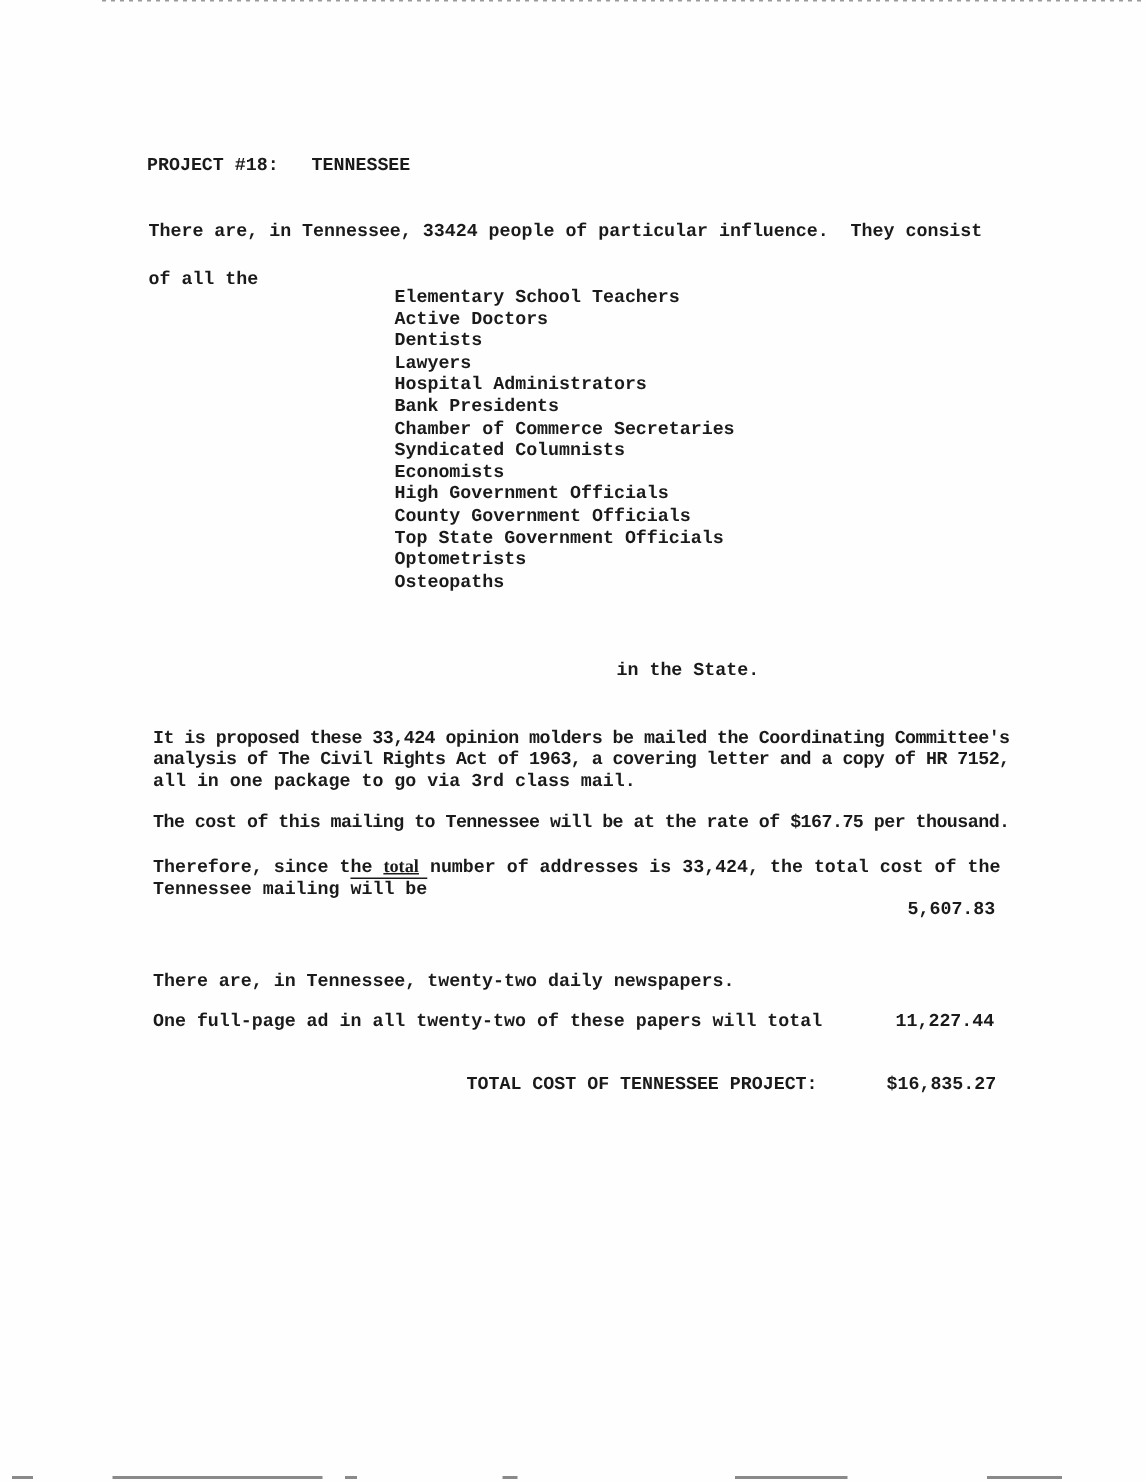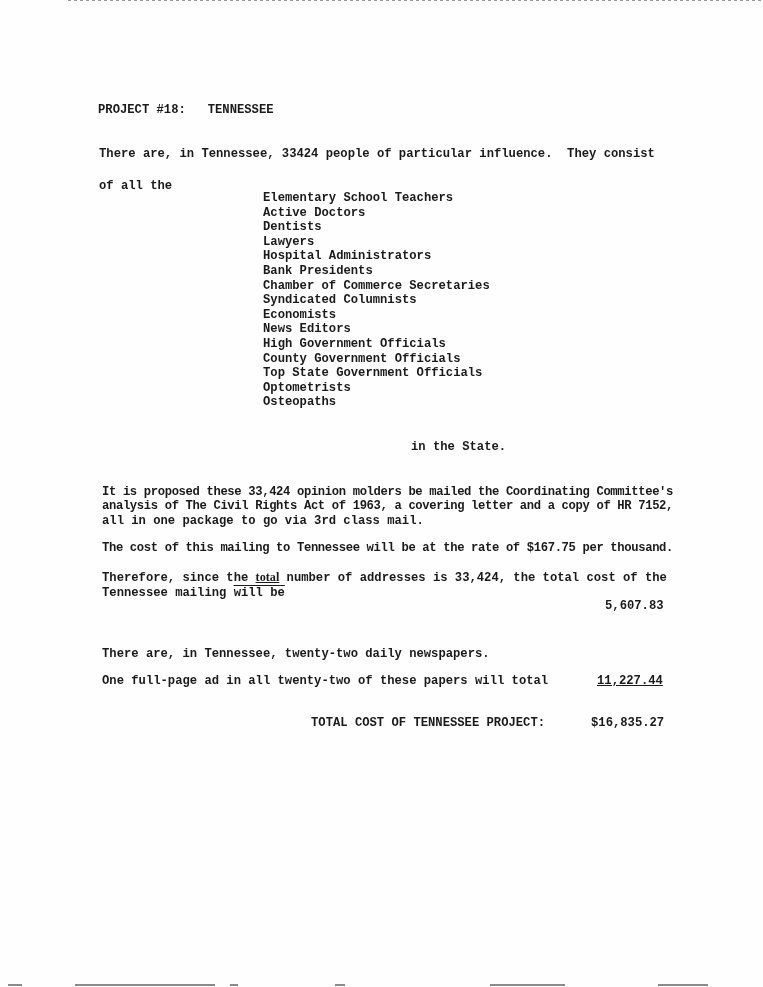--- a/index.html
+++ b/index.html
@@ -35,21 +35,20 @@
 <ul class="list">
   <li>Elementary School Teachers</li>
   <li>Active Doctors</li>
   <li>Dentists</li>
   <li>Lawyers</li>
   <li>Hospital Administrators</li>
   <li>Bank Presidents</li>
   <li>Chamber of Commerce Secretaries</li>
   <li>Syndicated Columnists</li>
   <li>Economists</li>
-  <li>News Editors</li>
   <li>High Government Officials</li>
   <li>County Government Officials</li>
   <li>Top State Government Officials</li>
   <li>Optometrists</li>
   <li>Osteopaths</li>
 </ul>
 
 <div class="ln" style="left:411px; top:440px;text-align:center;">in the State.</div>
 
 <div class="ln" style="left:102px; top:485px; letter-spacing:-0.35px;">It is proposed these 33,424 opinion molders be mailed the Coordinating Committee's</div>
@@ -57,21 +56,21 @@
 <div class="ln" style="left:102px; top:514px;">all in one package to go via 3rd class mail.</div>
 
 <div class="ln" style="left:102px; top:541px; letter-spacing:-0.35px;">The cost of this mailing to Tennessee will be at the rate of $167.75 per thousand.</div>
 
 <div class="ln" style="left:102px; top:570px;"><span>Therefore, since the </span><span class="ul">total</span><span> number of addresses is 33,424, the total cost of the</span></div>
 <div class="ln" style="left:102px; top:586px;"><span>Tennessee mailing </span><span class="ol">will be</span></div>
 <div class="ln" style="left:605px; top:599px;">5,607.83</div>
 
 <div class="ln" style="left:102px; top:647px;">There are, in Tennessee, twenty-two daily newspapers.</div>
 <div class="ln" style="left:102px; top:674px;">One full-page ad in all twenty-two of these papers will total</div>
-<div class="ln" style="left:597px; top:674px;text-decoration:underline;">11,227.44</div>
+<div class="ln" style="left:597px; top:674px;">11,227.44</div>
 
 <div class="ln" style="left:311px; top:716px;">TOTAL COST OF TENNESSEE PROJECT:</div>
 <div class="ln" style="left:591px; top:716px;">$16,835.27</div>
 
 <div class="bottom-edge">
   <span style="left:8px; width:14px;"></span>
   <span style="left:75px; width:140px;"></span>
   <span style="left:230px; width:8px;"></span>
   <span style="left:335px; width:10px;"></span>
   <span style="left:490px; width:75px;"></span>

